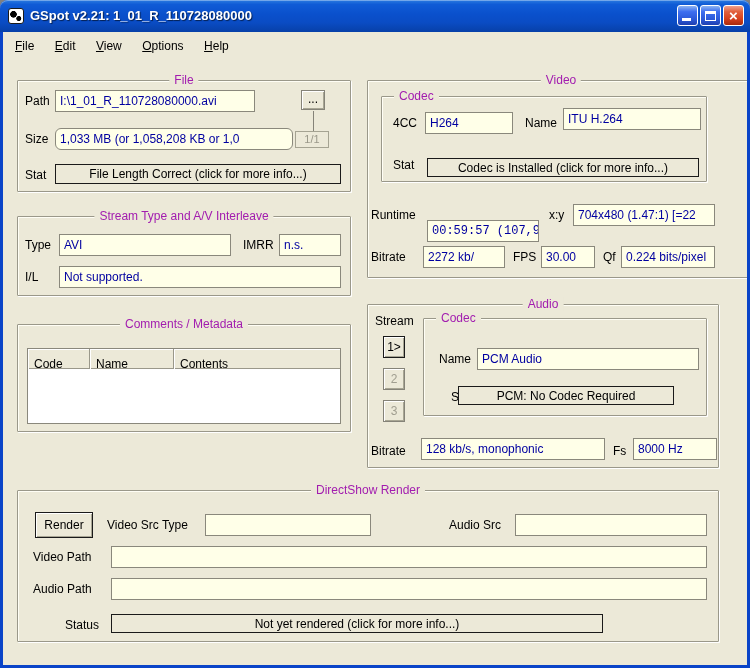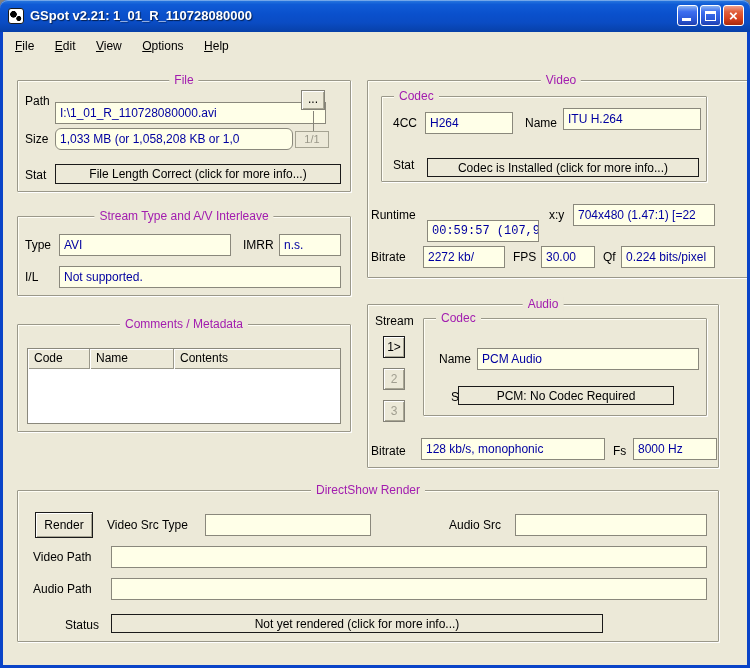--- a/index.html
+++ b/index.html
@@ -106,21 +106,21 @@
   .btn3d.disabled { color: #a09e90; cursor: default; }
   .pagebox {
     position: absolute; background: #ECE9D8; border: 1px solid #a5a392;
     font-size: 11px; color: #9a988a; text-align: center; padding-top: 1px;
   }
   .connector { position: absolute; background: #858378; }
   
   .ctable { position: absolute; border: 1px solid #8a887c; background: #fff; }
   .ctable-header { display: flex; height: 20px; background: #ECE9D8; }
   .ctable-th {
-    font-size: 12px; color: #000; padding: 2px 0 0 6px;
+    font-size: 12px; color: #000; padding: 8px 0 0 6px;
     border-right: 1px solid #9a988a;
     box-shadow: inset 1px 1px 0 #fff, inset 0 -1px 0 #9a988a;
     white-space: nowrap; overflow: hidden; cursor: pointer;
   }
   .ctable-body { height: 54px; background: #fff; }
 </style>
 </head>
 <body>
 
 <div class="window">
@@ -146,21 +146,21 @@
       <span class="menu-item"><u>E</u>dit</span>
       <span class="menu-item"><u>V</u>iew</span>
       <span class="menu-item"><u>O</u>ptions</span>
       <span class="menu-item"><u>H</u>elp</span>
     </div>
 
     <div class="grp" style="left:14px; top:48px; width:334px; height:112px;">
       <span class="grp-title">File</span>
     </div>
     <span class="lbl" style="left:22px; top:62px;">Path</span>
-    <div class="fld" style="left:52px; top:70px; width:271px;">I:\1_01_R_110728080000.avi</div>
+    <div class="fld" style="left:52px; top:58px; width:200px;">I:\1_01_R_110728080000.avi</div>
     <div class="btn3d" style="left:298px; top:58px; width:24px; height:20px; padding-top:1px;">...</div>
     <div class="connector" style="left:310px; top:79px; width:1px; height:20px;"></div>
     <span class="lbl" style="left:22px; top:100px;">Size</span>
     <div class="fld" style="left:52px; top:96px; width:238px;border-radius:6px;">1,033 MB (or 1,058,208 KB or 1,0</div>
     <div class="pagebox" style="left:292px; top:99px; width:34px; height:17px;">1/1</div>
     <span class="lbl" style="left:22px; top:136px;">Stat</span>
     <div class="statbtn" style="left:52px; top:132px; width:286px; height:20px;">File Length Correct (click for more info...)</div>
 
     <div class="grp" style="left:14px; top:184px; width:334px; height:80px;">
       <span class="grp-title">Stream Type and A/V Interleave</span>

